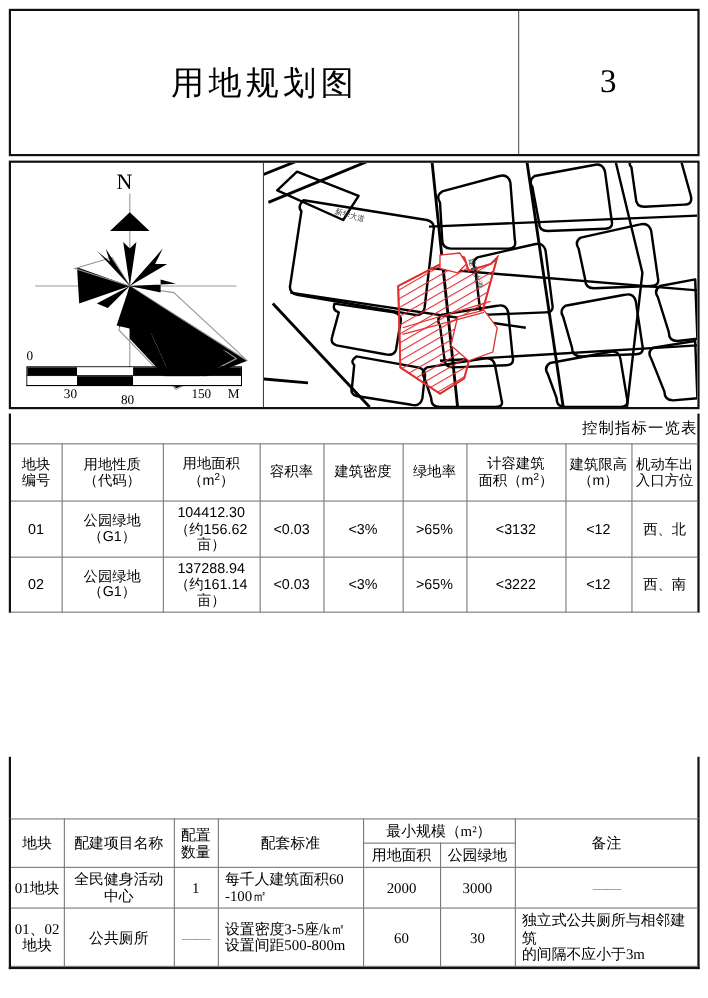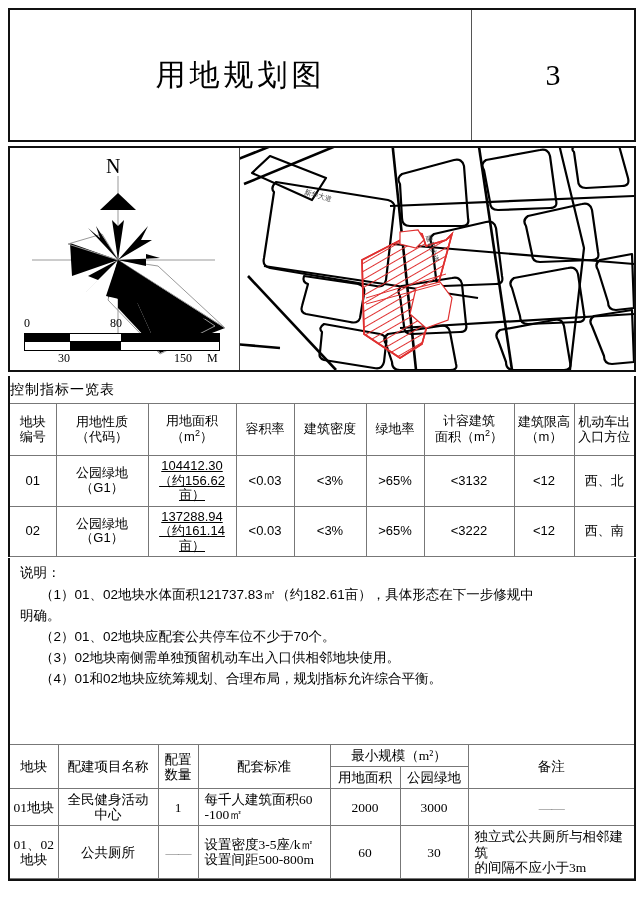--- a/index.html
+++ b/index.html
@@ -61,21 +61,21 @@
   }
   .map-panel {
     flex: 1;
     position: relative;
     overflow: hidden;
   }
   .compass-svg, .map-svg { display: block; }
 
   
   .tbl-title {
-    text-align: left;
+    text-align: right;
     font-size: 14px;
     font-family: "Liberation Serif", "DejaVu Serif", serif;
     letter-spacing: 1px;
     padding: 5px 0 4px;
   }
   table.grid {
     border-collapse: collapse;
     width: 100%;
     table-layout: fixed;
   }
@@ -99,21 +99,21 @@
     border-top: 0;
   }
   .ctrl-wrap table.grid th, .ctrl-wrap table.grid td { height: 46px; }
   .ctrl-wrap table.grid th { height: 52px; }
   .ctrl-wrap table.grid tr td:first-child,
   .ctrl-wrap table.grid tr th:first-child { border-left: 0; }
   .ctrl-wrap table.grid tr td:last-child,
   .ctrl-wrap table.grid tr th:last-child { border-right: 0; }
 
   .sup { font-size: 9px; vertical-align: super; }
-  .num { font-size: 12.5px; text-decoration: underline; }
+  .num { font-size: 12.5px; }
 
   
   .notes {
     position: absolute;
     left: 8px; top: 558px;
     width: 628px; height: 130px;
     border-left: 2px solid #111;
     border-right: 2px solid #111;
     padding: 5px 12px 0 10px;
     font-size: 13.5px;
@@ -193,21 +193,21 @@
         <polygon points="108,112 110,156 104,142 98,150" fill="#000"></polygon>
         <polygon points="108,112 76,144 88,132 78,128" fill="#000"></polygon>
         <polygon points="108,112 64,112 80,106 80,118" fill="#000"></polygon>
         <polygon points="108,112 78,80 90,90 86,78" fill="#000"></polygon>
       </svg>
       <div style="position:absolute;left:96px;top:7px;font-family:'Liberation Serif','DejaVu Serif',serif;font-size:20px;">N</div>
 
       <div style="position:absolute;left:14px;top:168px;width:205px;">
         <div style="position:relative;height:17px;font-size:12px;font-family:'Liberation Serif','DejaVu Serif',serif;">
           <span style="position:absolute;left:0;">0</span>
-          <span style="position:absolute;left:86px;">80</span>
+          <span style="position:absolute;left:86px;margin-top:40px;">80</span>
         </div>
         <div style="display:flex;width:196px;height:9px;border:1px solid #000;">
           <div style="flex:0 0 45px;background:#000;"></div>
           <div style="flex:0 0 51px;background:#fff;"></div>
           <div style="flex:1;background:#000;"></div>
         </div>
         <div style="display:flex;width:196px;height:9px;border:1px solid #000;border-top:0;">
           <div style="flex:0 0 45px;background:#fff;"></div>
           <div style="flex:0 0 51px;background:#000;"></div>
           <div style="flex:1;background:#fff;"></div>
@@ -362,28 +362,20 @@
           <td>&lt;3%</td>
           <td>&gt;65%</td>
           <td>&lt;3222</td>
           <td>&lt;12</td>
           <td>西、南</td>
         </tr>
       </tbody>
     </table>
   </div>
 
-  <div class="notes">
-    <div class="head">说明：</div>
-    <div class="item">（1）01、02地块水体面积121737.83㎡（约182.61亩），具体形态在下一步修规中</div>
-    <div>明确。</div>
-    <div class="item">（2）01、02地块应配套公共停车位不少于70个。</div>
-    <div class="item">（3）02地块南侧需单独预留机动车出入口供相邻地块使用。</div>
-    <div class="item">（4）01和02地块应统筹规划、合理布局，规划指标允许综合平衡。</div>
-  </div>
 
   <div class="blank-gap"></div>
 
   <div class="fac-wrap">
     <table class="grid">
       <colgroup>
         <col style="width:48px">
           <col style="width:100px">
           <col style="width:40px">
         <col style="width:132px">

